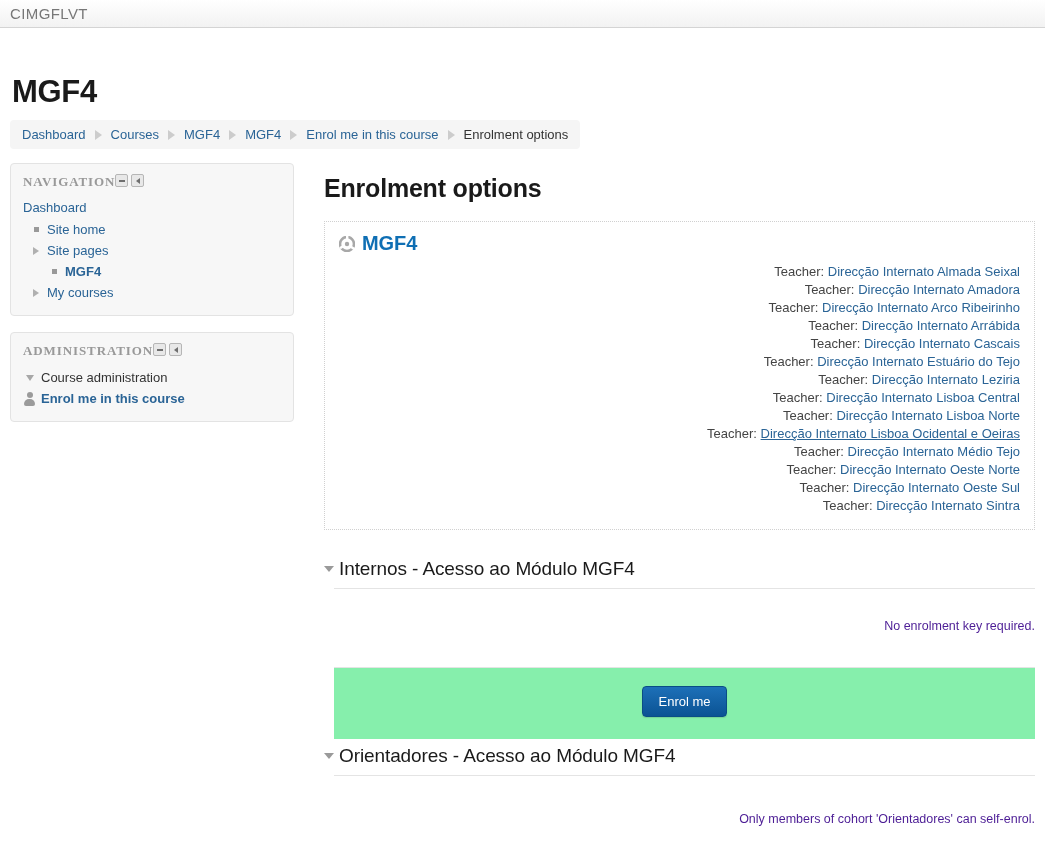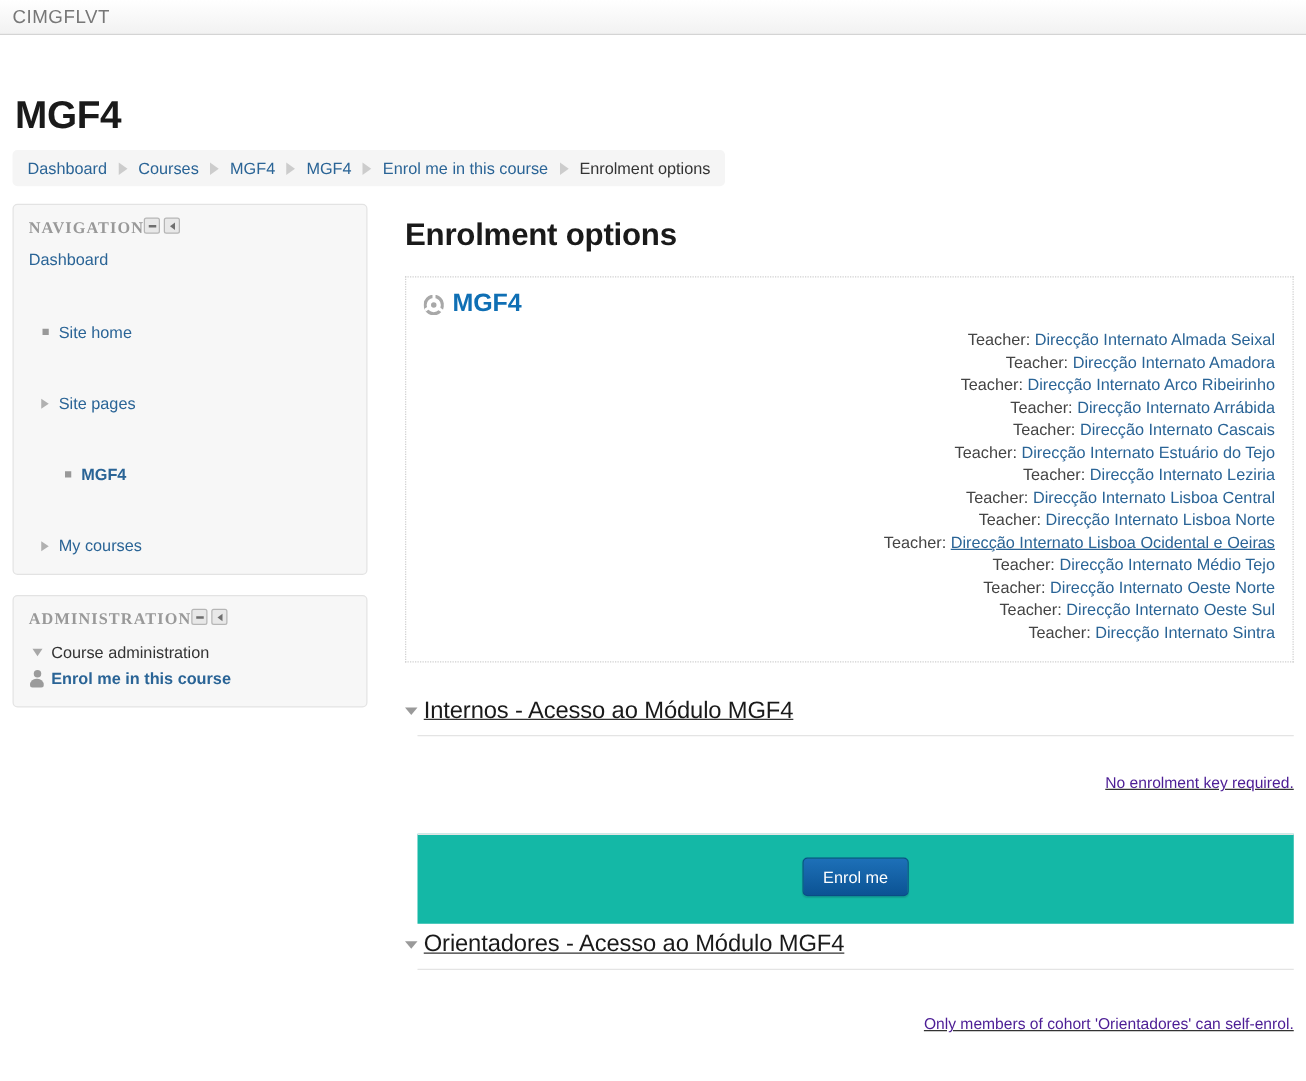--- a/index.html
+++ b/index.html
@@ -100,21 +100,21 @@
   }
   .ctrl-arrow {
     width: 0; height: 0;
     border-top: 3px solid transparent;
     border-bottom: 3px solid transparent;
     border-right: 4px solid #6f6f6f;
   }
 
   
   .tree { list-style: none; margin: 0; padding: 0; }
-  .tree li { list-style: none; margin-top: 36px; }
+  .tree li { list-style: none; }
   .tree-row {
     display: flex;
     align-items: center;
     padding: 2px 0;
     line-height: 17px;
   }
   .marker {
     width: 14px; flex: 0 0 14px;
     display: flex; align-items: center; justify-content: center;
     margin-right: 4px;
@@ -200,21 +200,21 @@
     font-size: 13px;
     color: #444444;
     line-height: 18px;
     padding: 0;
     text-align: right;
   }
   .teacher-link { color: #2a6496; text-decoration: none; }
   .teacher-link.hovered { text-decoration: underline; }
 
   
-  .enrol-section { margin-bottom: 4px; text-decoration: underline; }
+  .enrol-section { margin-bottom: 4px; }
   .enrol-head {
     display: flex;
     align-items: center;
     padding: 2px 0 8px 0;
   }
   .collapse-arrow {
     width: 0; height: 0;
     margin-right: 5px;
     border-left: 5px solid transparent;
     border-right: 5px solid transparent;
@@ -231,21 +231,21 @@
     margin-left: 10px;
   }
   .enrol-msg {
     text-align: right;
     color: #4c1d95;
     font-size: 12.5px;
     padding: 30px 0 34px 0;
   }
   .enrol-msg.tall { padding: 36px 0 40px 0; }
   .enrol-actions {
-    background: #14b8a6;
+    background: #86efac;
     border-top: 1px solid #e4e4e4;
     padding: 18px 0 22px 0;
     text-align: center;
   }
   .btn-enrol {
     display: inline-block;
     background: linear-gradient(to bottom, #1d70b8 0%, #0b5394 100%);
     border: 1px solid #0a4d85;
     border-radius: 4px;
     color: #ffffff;

